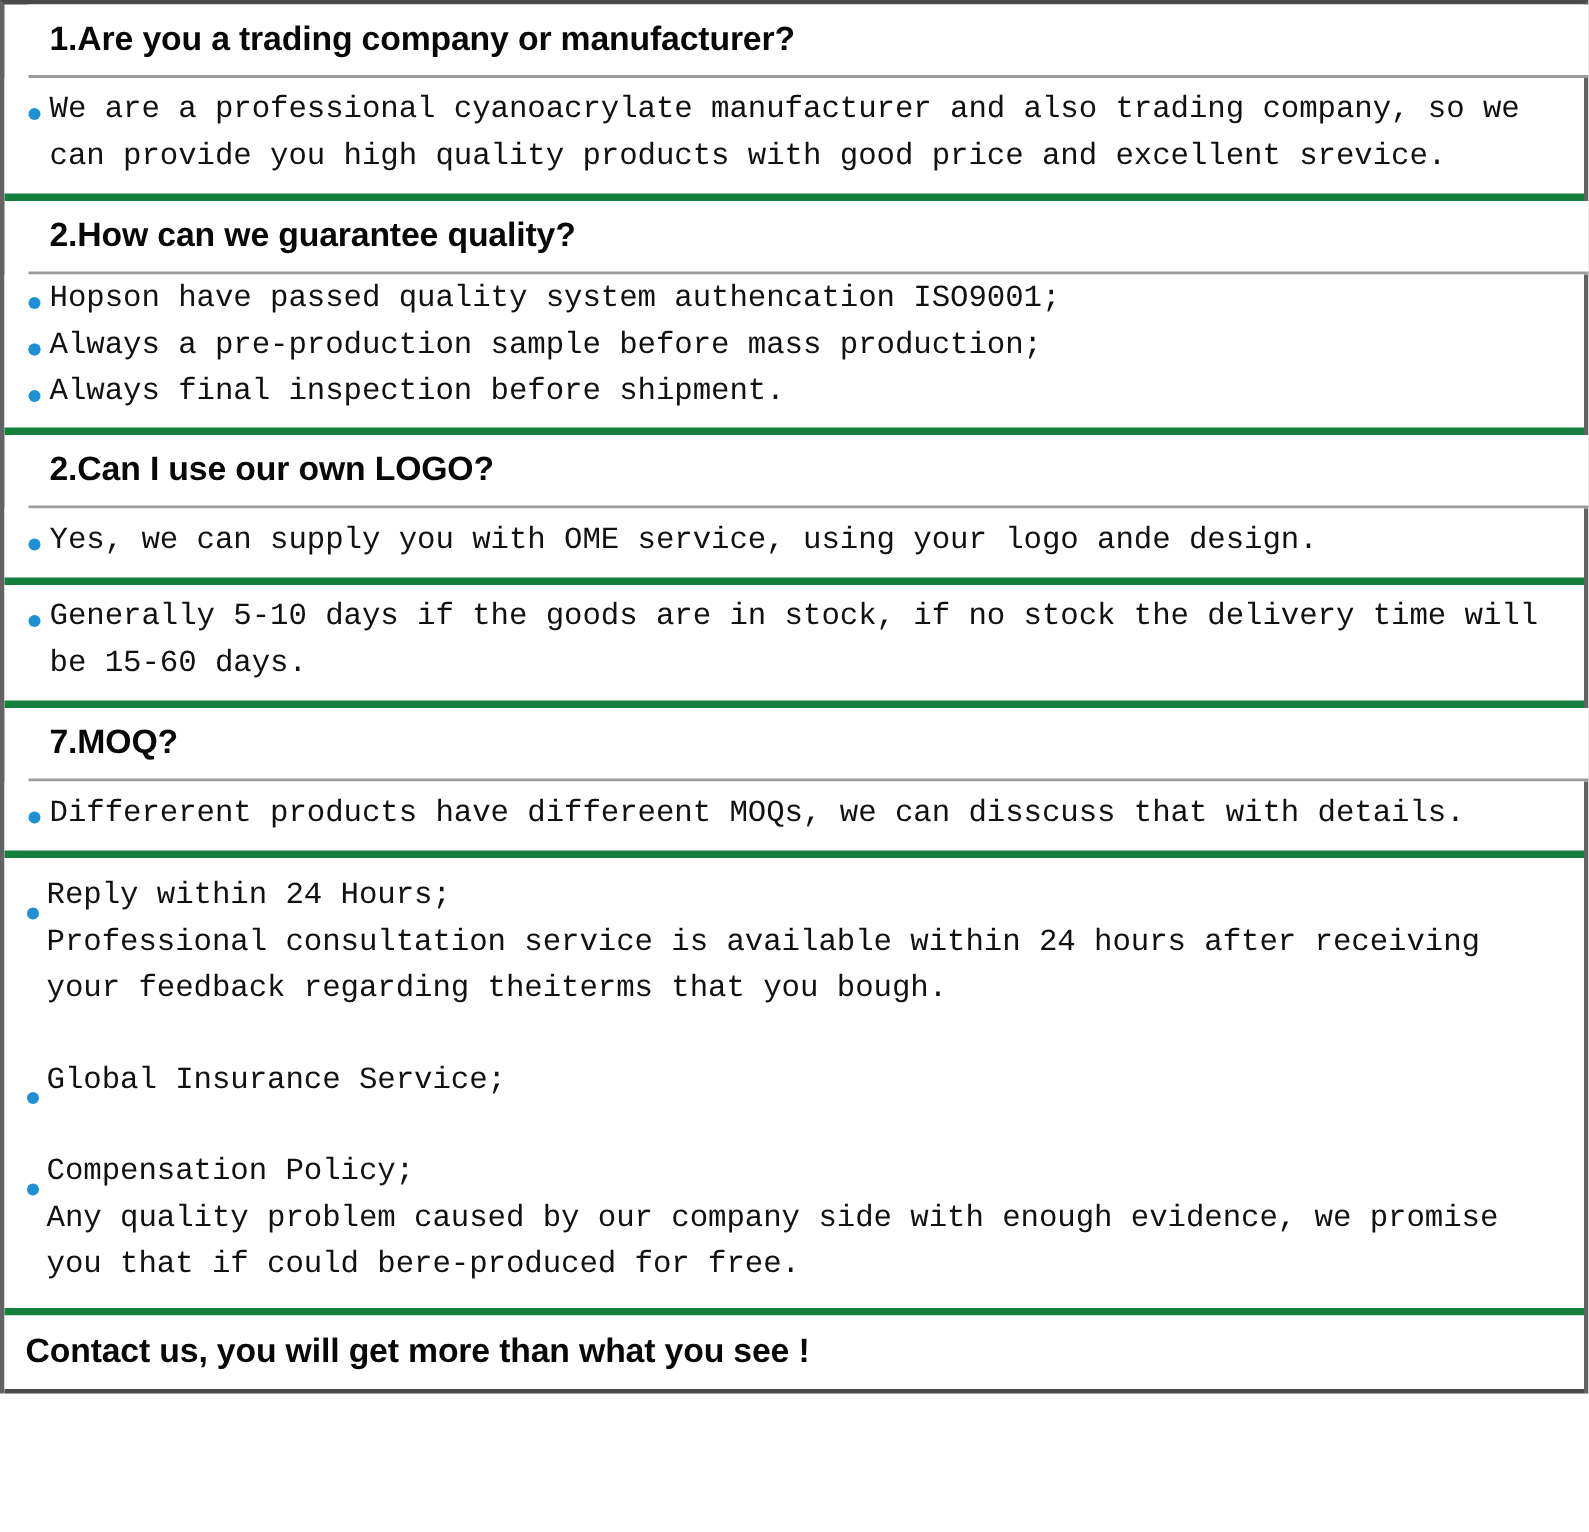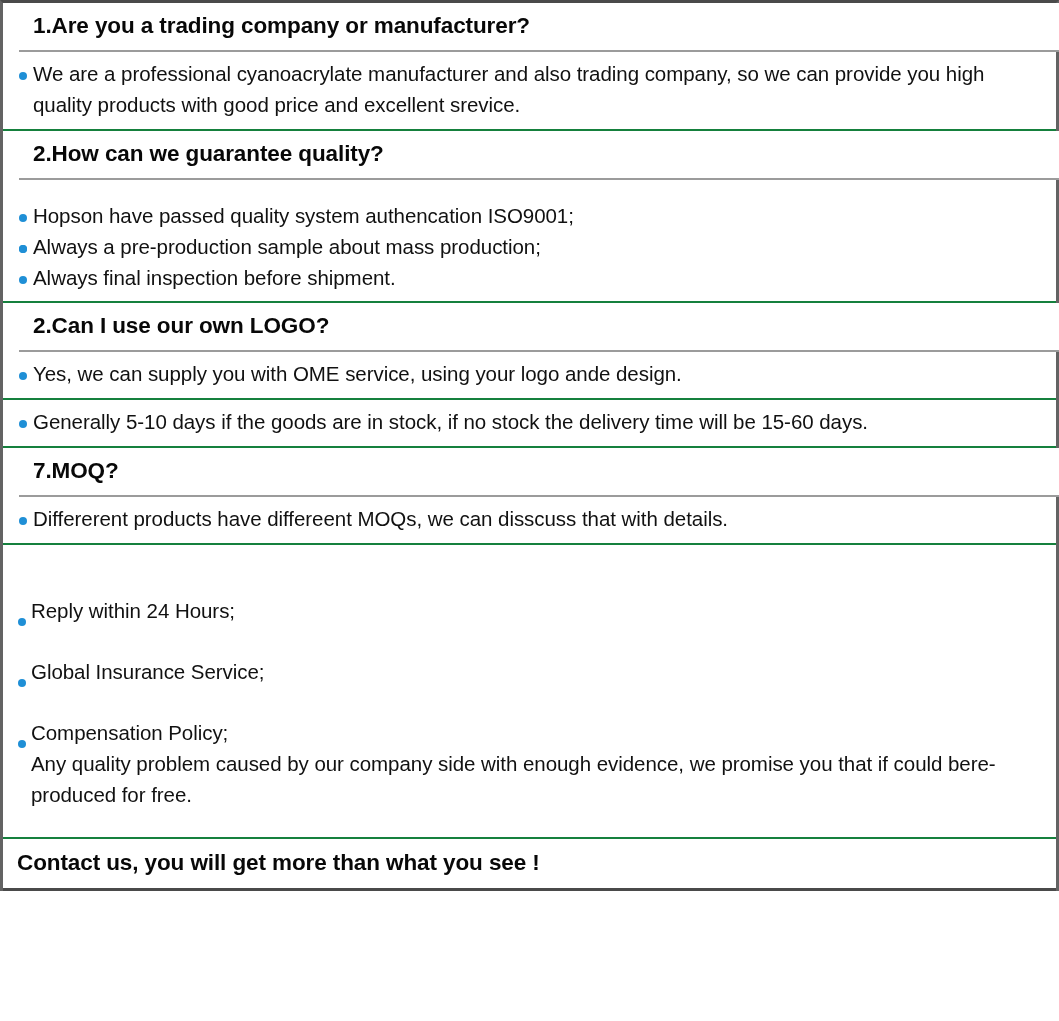--- a/index.html
+++ b/index.html
@@ -41,22 +41,23 @@
     font-size: 22.5px;
     font-weight: bold;
     letter-spacing: -0.1px;
     line-height: 1.25;
     color: #080808;
     white-space: pre;
   }
 
   
   .a-row {
-    border-bottom: 2px solid #15803d;
+    border-bottom: 5px solid #15803d;
     padding: 7px 0 8px 0;
+    font-family: Liberation Mono, monospace;
   }
 
   ul.bullets {
     list-style: none;
     margin: 0;
     padding: 0;
   }
   ul.bullets li {
     position: relative;
     padding-left: 30px;
@@ -97,21 +98,21 @@
     border-bottom: 3px solid #4a4a4a;
     padding: 11px 0 12px 14px;
   }
   .footer-text {
     font-size: 22.5px;
     font-weight: bold;
     letter-spacing: -0.1px;
     color: #080808;
   }
 
-  .tight { padding-top: 21px; padding-bottom: 7px; }
+  .tight { padding-top: 2px; padding-bottom: 7px; }
 </style>
 </head>
 <body>
 
 <div id="faq-table">
 
   <div class="row q-row">
     <div class="q-text">1.Are you a trading company or manufacturer?</div>
   </div>
   <div class="row a-row">
@@ -120,21 +121,21 @@
     </ul>
   </div>
 
   <div class="row q-row">
     <div class="q-text">2.How can we guarantee quality?</div>
   </div>
   <div class="row a-row tight">
     <ul class="bullets">
       <li><span class="dot"></span><span>Hopson have passed quality system authencation ISO9001;</span></li>
       <li><span class="dot"></span></li>
-      <li><span class="dot"></span><span>Always a pre-production sample about mass production;</span></li>
+      <li><span class="dot"></span><span>Always a pre-production sample before mass production;</span></li>
       <li><span class="dot"></span><span>Always final inspection before shipment.</span></li>
     </ul>
   </div>
 
   <div class="row q-row">
     <div class="q-text">2.Can I use our own LOGO?</div>
   </div>
   <div class="row a-row">
     <ul class="bullets">
       <li><span class="dot"></span><span>Yes, we can supply you with OME service, using your logo ande design.</span></li>
@@ -149,25 +150,26 @@
 
   <div class="row q-row">
     <div class="q-text">7.MOQ?</div>
   </div>
   <div class="row a-row">
     <ul class="bullets">
       <li><span class="dot"></span><span>Differerent products have differeent MOQs, we can disscuss that with details.</span></li>
     </ul>
   </div>
 
-  <div class="row a-row" style="padding-top:11px;padding-bottom:24px;margin-top:40px;">
+  <div class="row a-row" style="padding-top:11px;padding-bottom:10px;">
     <ul class="bullets low">
       <li>
         <span class="dot"></span>
         <span>Reply within 24 Hours;</span>
+        <span class="sub">Professional consultation service is available within 24 hours after receiving your feedback regarding theiterms that you bough.</span>
       </li>
       <li>
         <span class="dot"></span>
         <span>Global Insurance Service;</span>
       </li>
       <li>
         <span class="dot"></span>
         <span>Compensation Policy;</span>
         <span class="sub">Any quality problem caused by our company side with enough evidence, we promise you that if could bere-produced for free.</span>
       </li>

